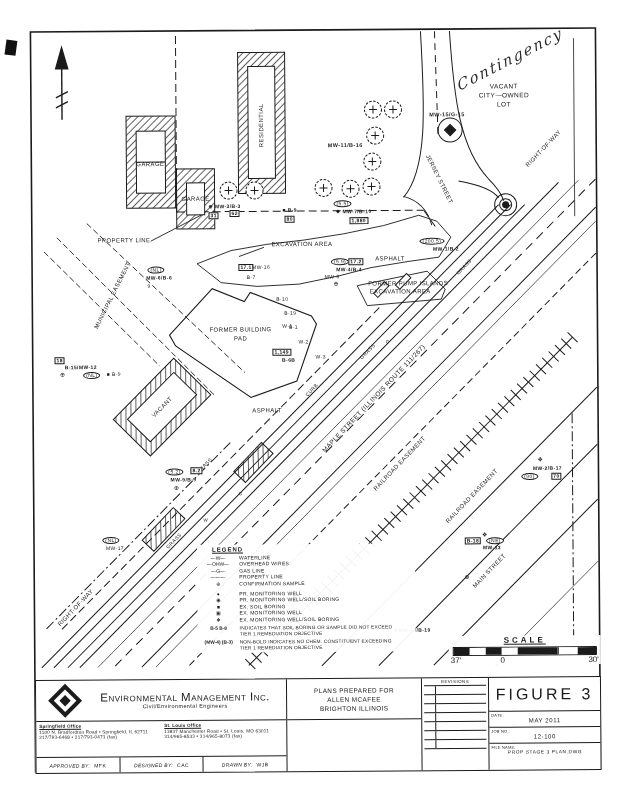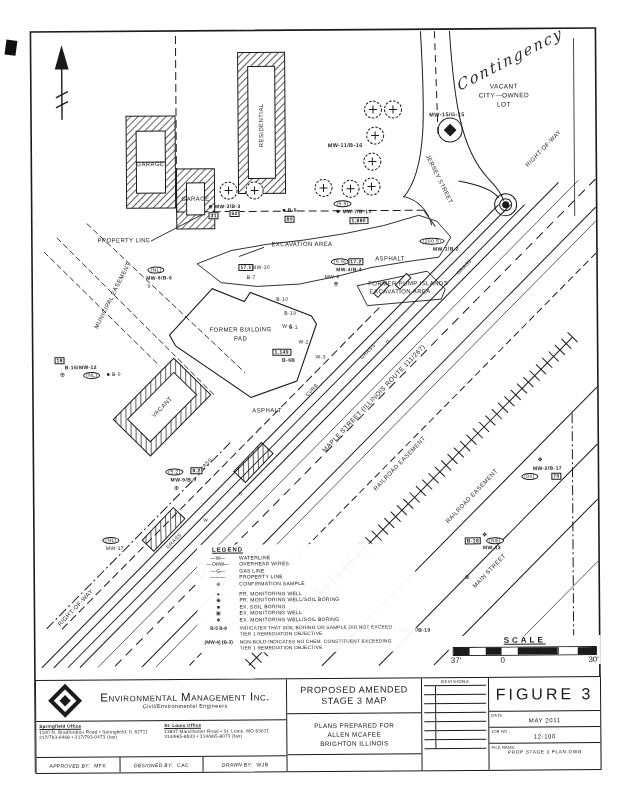--- a/index.html
+++ b/index.html
@@ -489,24 +489,20 @@
           <span class="val">CAC</span>
         </div>
         <div class="appr">
           <span class="lab">DRAWN BY:</span>
           <span class="val">WJB</span>
         </div>
       </div>
     </div>
 
     <div class="tb-project">
-      <div class="proj-title">
-        <div>PROPOSED AMENDED</div>
-        <div>STAGE 3 MAP</div>
-      </div>
       <div class="proj-for">
         <div>PLANS PREPARED FOR</div>
         <div>ALLEN MCAFEE</div>
         <div>BRIGHTON ILLINOIS</div>
       </div>
     </div>
 
     <div class="tb-rev">
       <div class="rev-h">REVISIONS</div>
       <div class="rev-rows" id="rev-rows">

